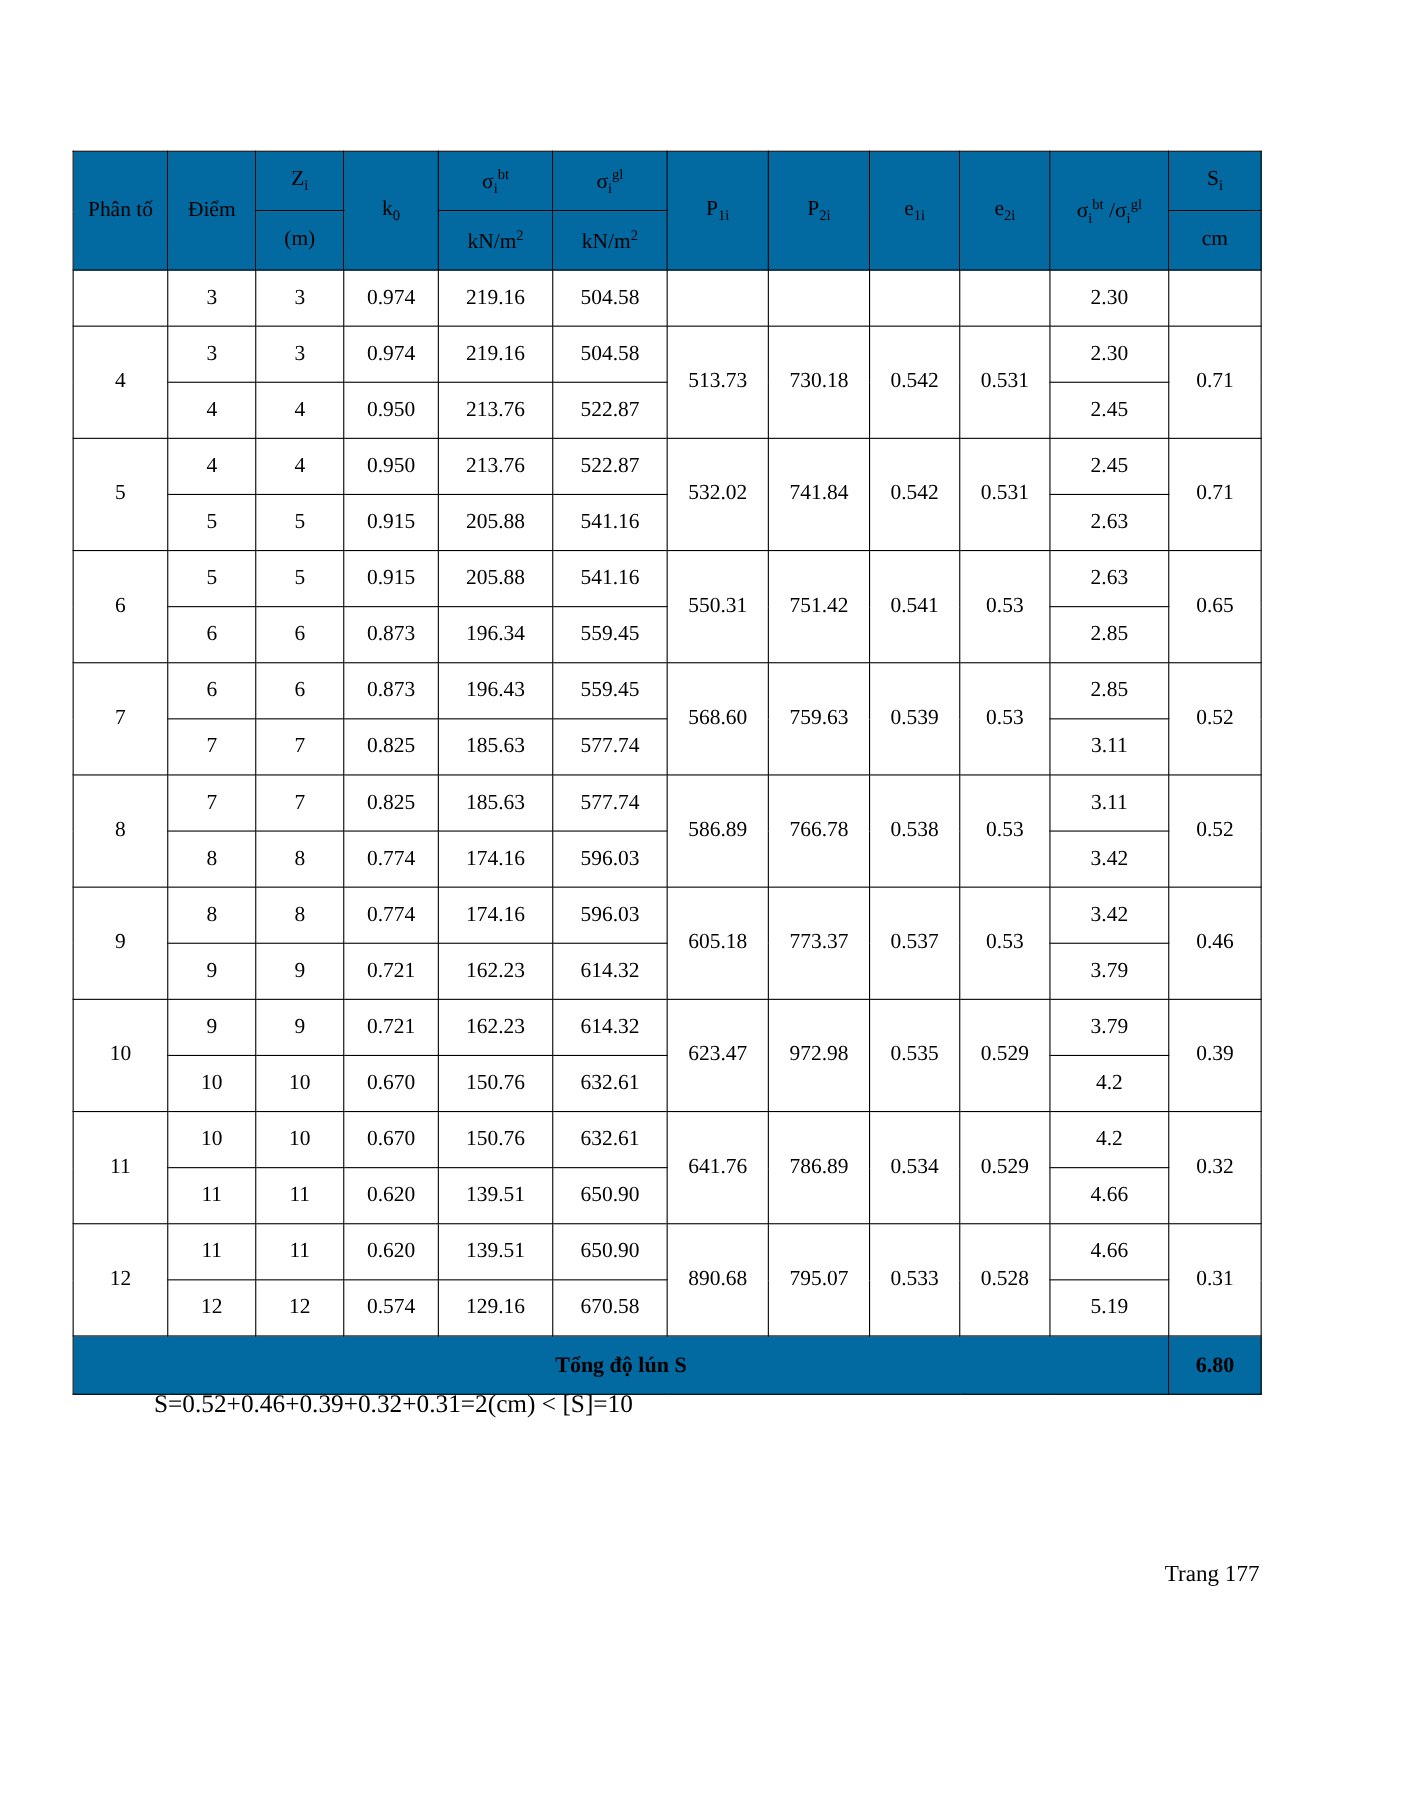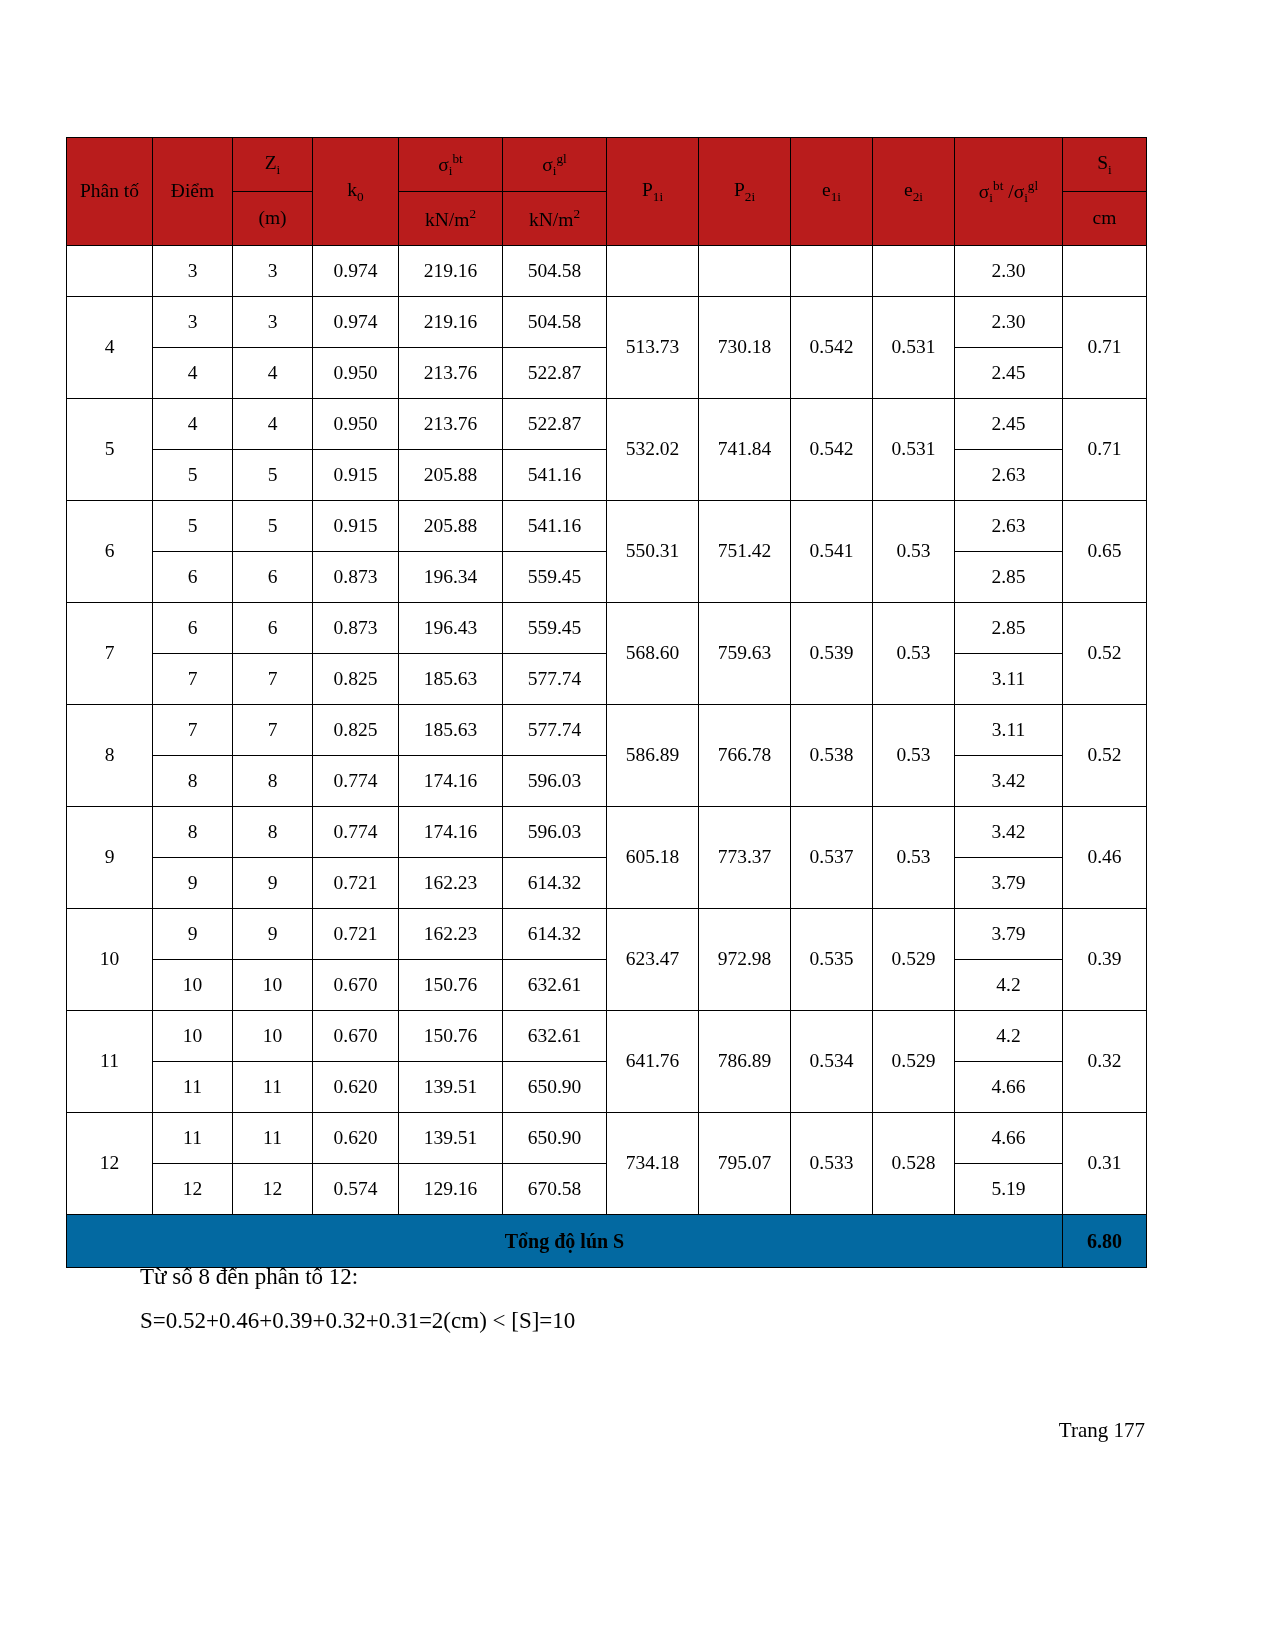--- a/index.html
+++ b/index.html
@@ -37,21 +37,21 @@
   }
   table.settle td, table.settle th {
     border: 1.6px solid #000000;
     text-align: center;
     vertical-align: middle;
     padding: 0;
     font-weight: normal;
     line-height: 1.15;
   }
   thead th {
-    background: #b91c1c;
+    background: #0369a1;
     font-weight: bold;
     font-size: 19.5px;
     height: 53px;
   }
   thead th.tall { height: 106px; }
 
   
   col.c-pt   { width: 86px; }
   col.c-diem { width: 80px; }
   col.c-zi   { width: 80px; }
@@ -329,21 +329,21 @@
             <td>650.90</td>
             <td>4.66</td>
           </tr>
           <tr>
             <td rowspan="2">12</td>
             <td>11</td>
             <td>11</td>
             <td>0.620</td>
             <td>139.51</td>
             <td>650.90</td>
-            <td rowspan="2">734.18</td>
+            <td rowspan="2">890.68</td>
             <td rowspan="2">795.07</td>
             <td rowspan="2">0.533</td>
             <td rowspan="2">0.528</td>
             <td>4.66</td>
             <td rowspan="2">0.31</td>
           </tr>
           <tr>
             <td>12</td>
             <td>12</td>
             <td>0.574</td>
@@ -353,19 +353,18 @@
           </tr>
           <tr class="total">
             <td colspan="11">Tổng độ lún S</td>
             <td>6.80</td>
           </tr>
         </tbody>
     </table>
   </div>
 
   <div class="body-text">
-    <p>Từ số 8 đến phân tố 12:</p>
     <p>S=0.52+0.46+0.39+0.32+0.31=2(cm) &lt;  [S]=10</p>
   </div>
 
   <div class="page-number">Trang 177</div>
 
 </div>
 
 </body></html>

